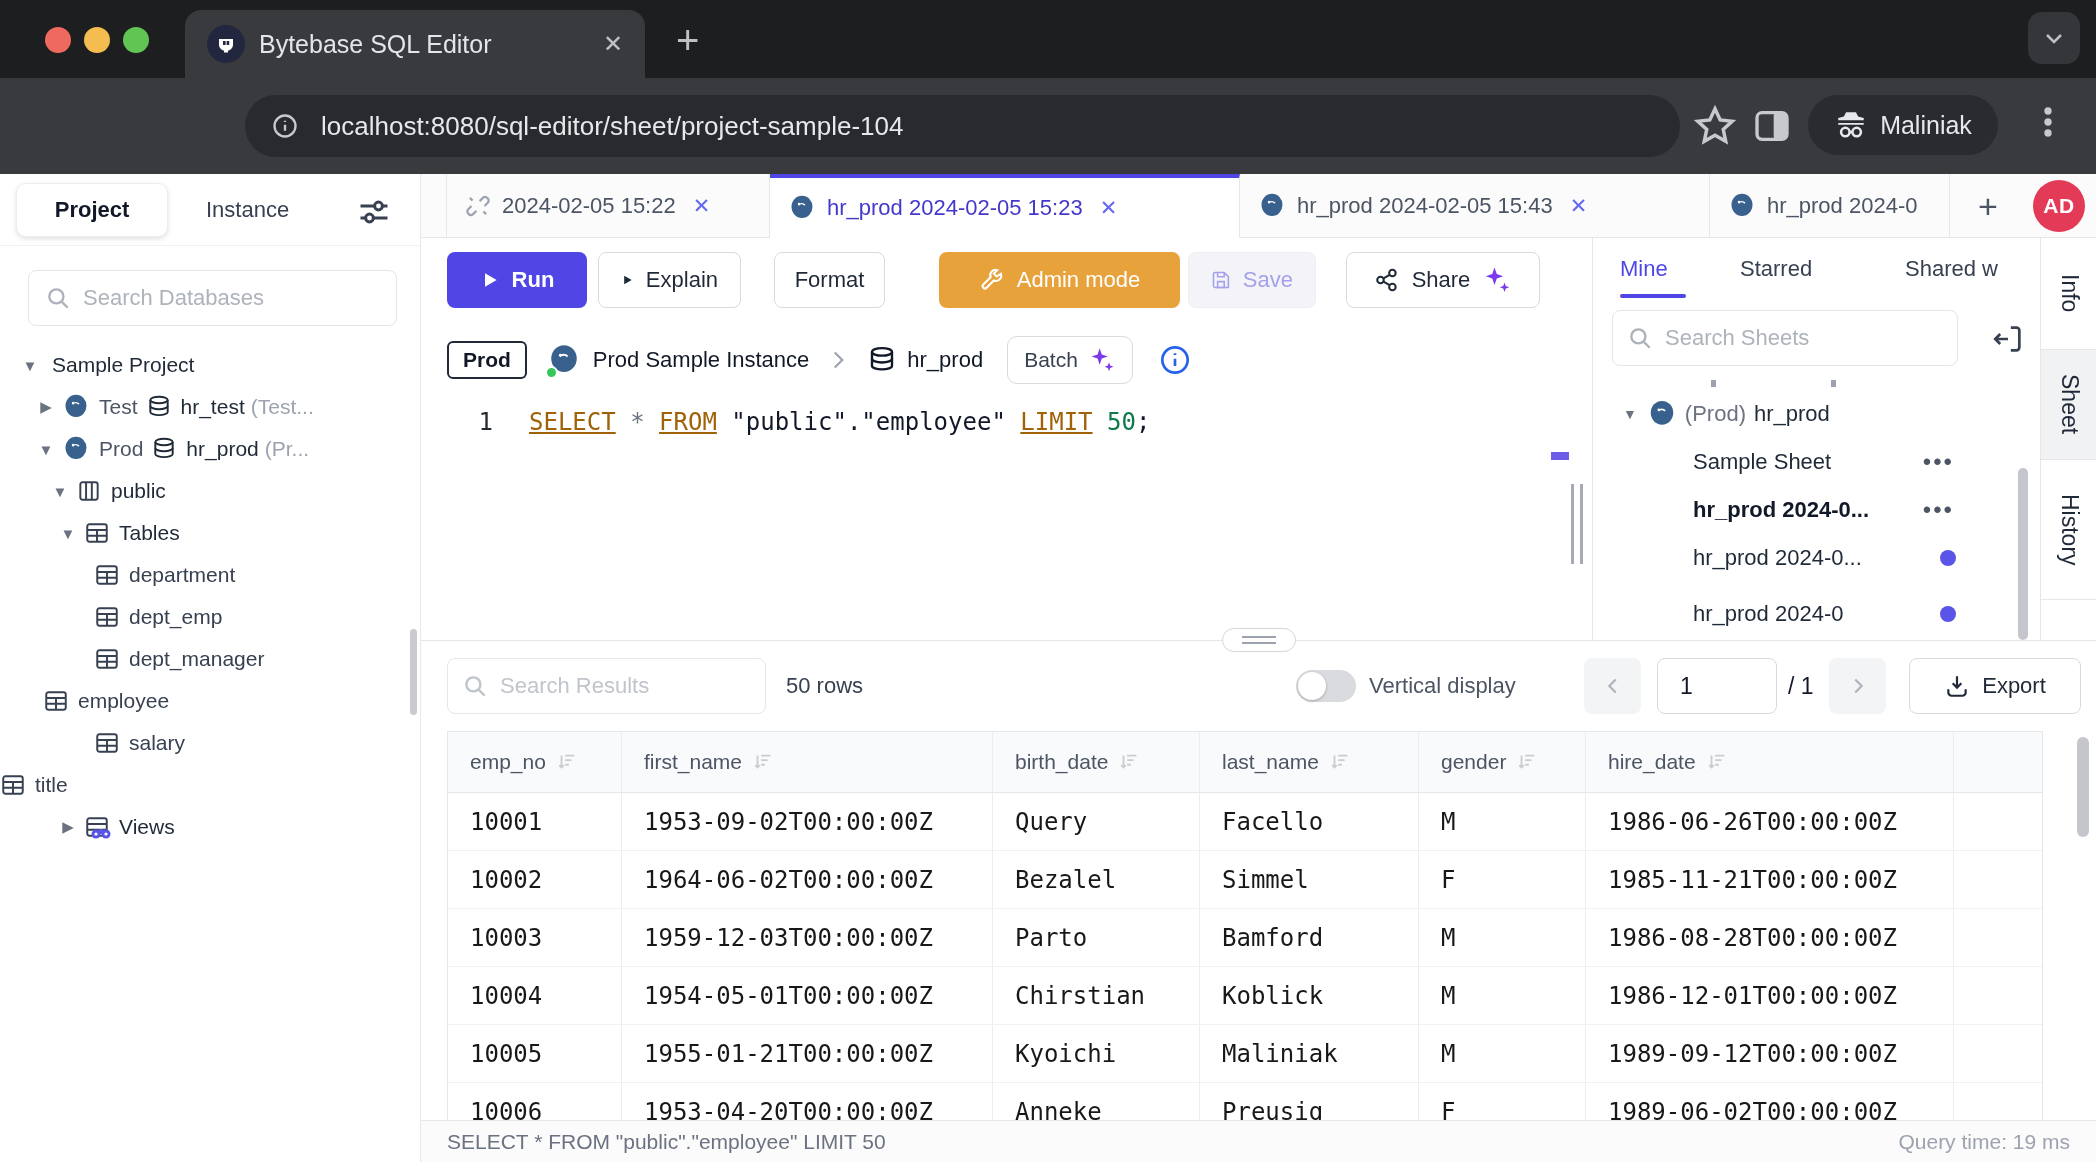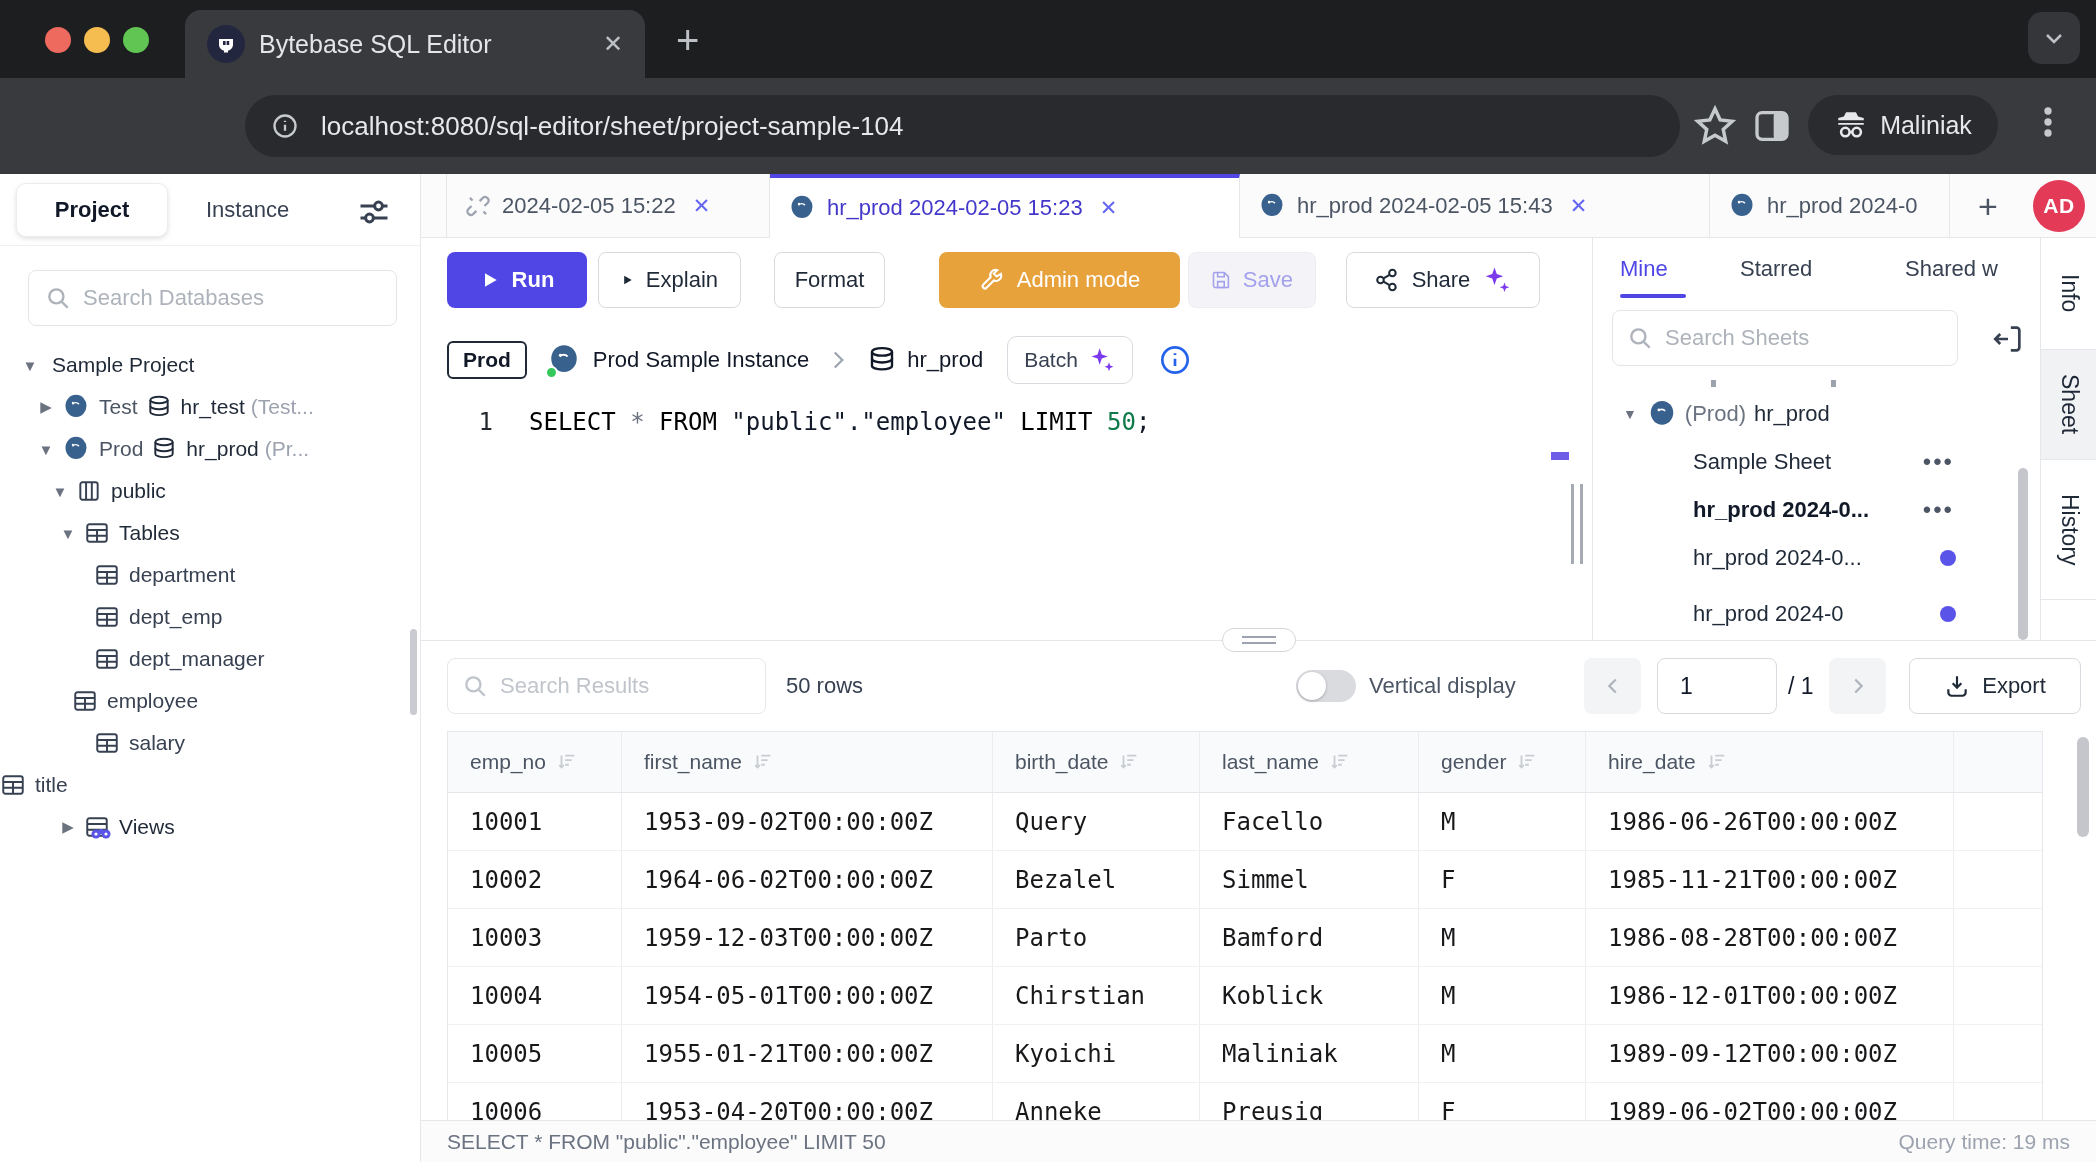--- a/index.html
+++ b/index.html
@@ -83,21 +83,21 @@
   .env-chip { border:2px solid #1F2937; border-radius:6px; padding:5px 14px; font-size:21px; font-weight:600; color:#111827; margin-right:20px; }
   .crumb-txt { font-size:22px; color:#111827; }
   .batch-chip { display:flex; align-items:center; gap:10px; border:1px solid #D7DADE; border-radius:10px; height:48px;
     padding:0 16px; margin:0 26px 0 24px; font-size:21px; color:#374151; }
 
   
   #code { position:absolute; left:0; top:160px; width:100%; height:242px; background:#fff;
     font-family:"DejaVu Sans Mono", monospace; font-size:24px; }
   #code .gutter { position:absolute; left:0; top:10px; width:72px; text-align:right; color:#24292F; }
   #code .line { position:absolute; left:108px; top:10px; white-space:pre; }
-  .tk-kw { color:#000000; } .tk-op { color:#6B7280; } .tk-id { color:#111827; } .tk-num { color:#0E7A4A; }
+  .tk-kw { color:#a16207;text-decoration:underline; } .tk-op { color:#6B7280; } .tk-id { color:#111827; } .tk-num { color:#0E7A4A; }
   .ruler-mark { position:absolute; left:1130px; top:54px; width:18px; height:8px; background:#6D5CE8; }
   .vhandle { position:absolute; left:1150px; top:86px; width:12px; height:80px;
     border-left:3px solid #A6ABB3; border-right:3px solid #A6ABB3; }
 
   
   .sp-tabs { position:relative; height:62px; }
   .sp-tab { position:absolute; top:0; height:62px; display:flex; align-items:center; font-size:22px; color:#374151; }
   .sp-tab.active { color:#4F46E5; }
   .sp-underline { position:absolute; left:27px; top:56px; width:66px; height:4px; background:#4F46E5; border-radius:2px; }
   .sp-search { position:absolute; left:19px; top:72px; width:346px; height:56px; border:1px solid #E3E5E8; border-radius:8px;
@@ -343,21 +343,21 @@
       </div>
       <div class="trow" style="padding-left:94px">
         <span class="ic">
             <svg width="26" height="26" viewBox="0 0 24 24" fill="none" stroke="#374151" stroke-width="1.8">
               <rect x="3" y="4" width="18" height="16" rx="2"></rect>
               <path d="M3 9.3h18M3 14.6h18M12 9.3V20"></path>
             </svg>
           </span>
         <span>dept_manager</span>
       </div>
-      <div class="trow" style="padding-left:72px">
+      <div class="trow" style="padding-left:43px">
         <span class="sel-row"></span>
         <span class="ic">
             <svg width="26" height="26" viewBox="0 0 24 24" fill="none" stroke="#374151" stroke-width="1.8">
               <rect x="3" y="4" width="18" height="16" rx="2"></rect>
               <path d="M3 9.3h18M3 14.6h18M12 9.3V20"></path>
             </svg>
           </span>
         <span>employee</span>
       </div>
       <div class="trow" style="padding-left:94px">

